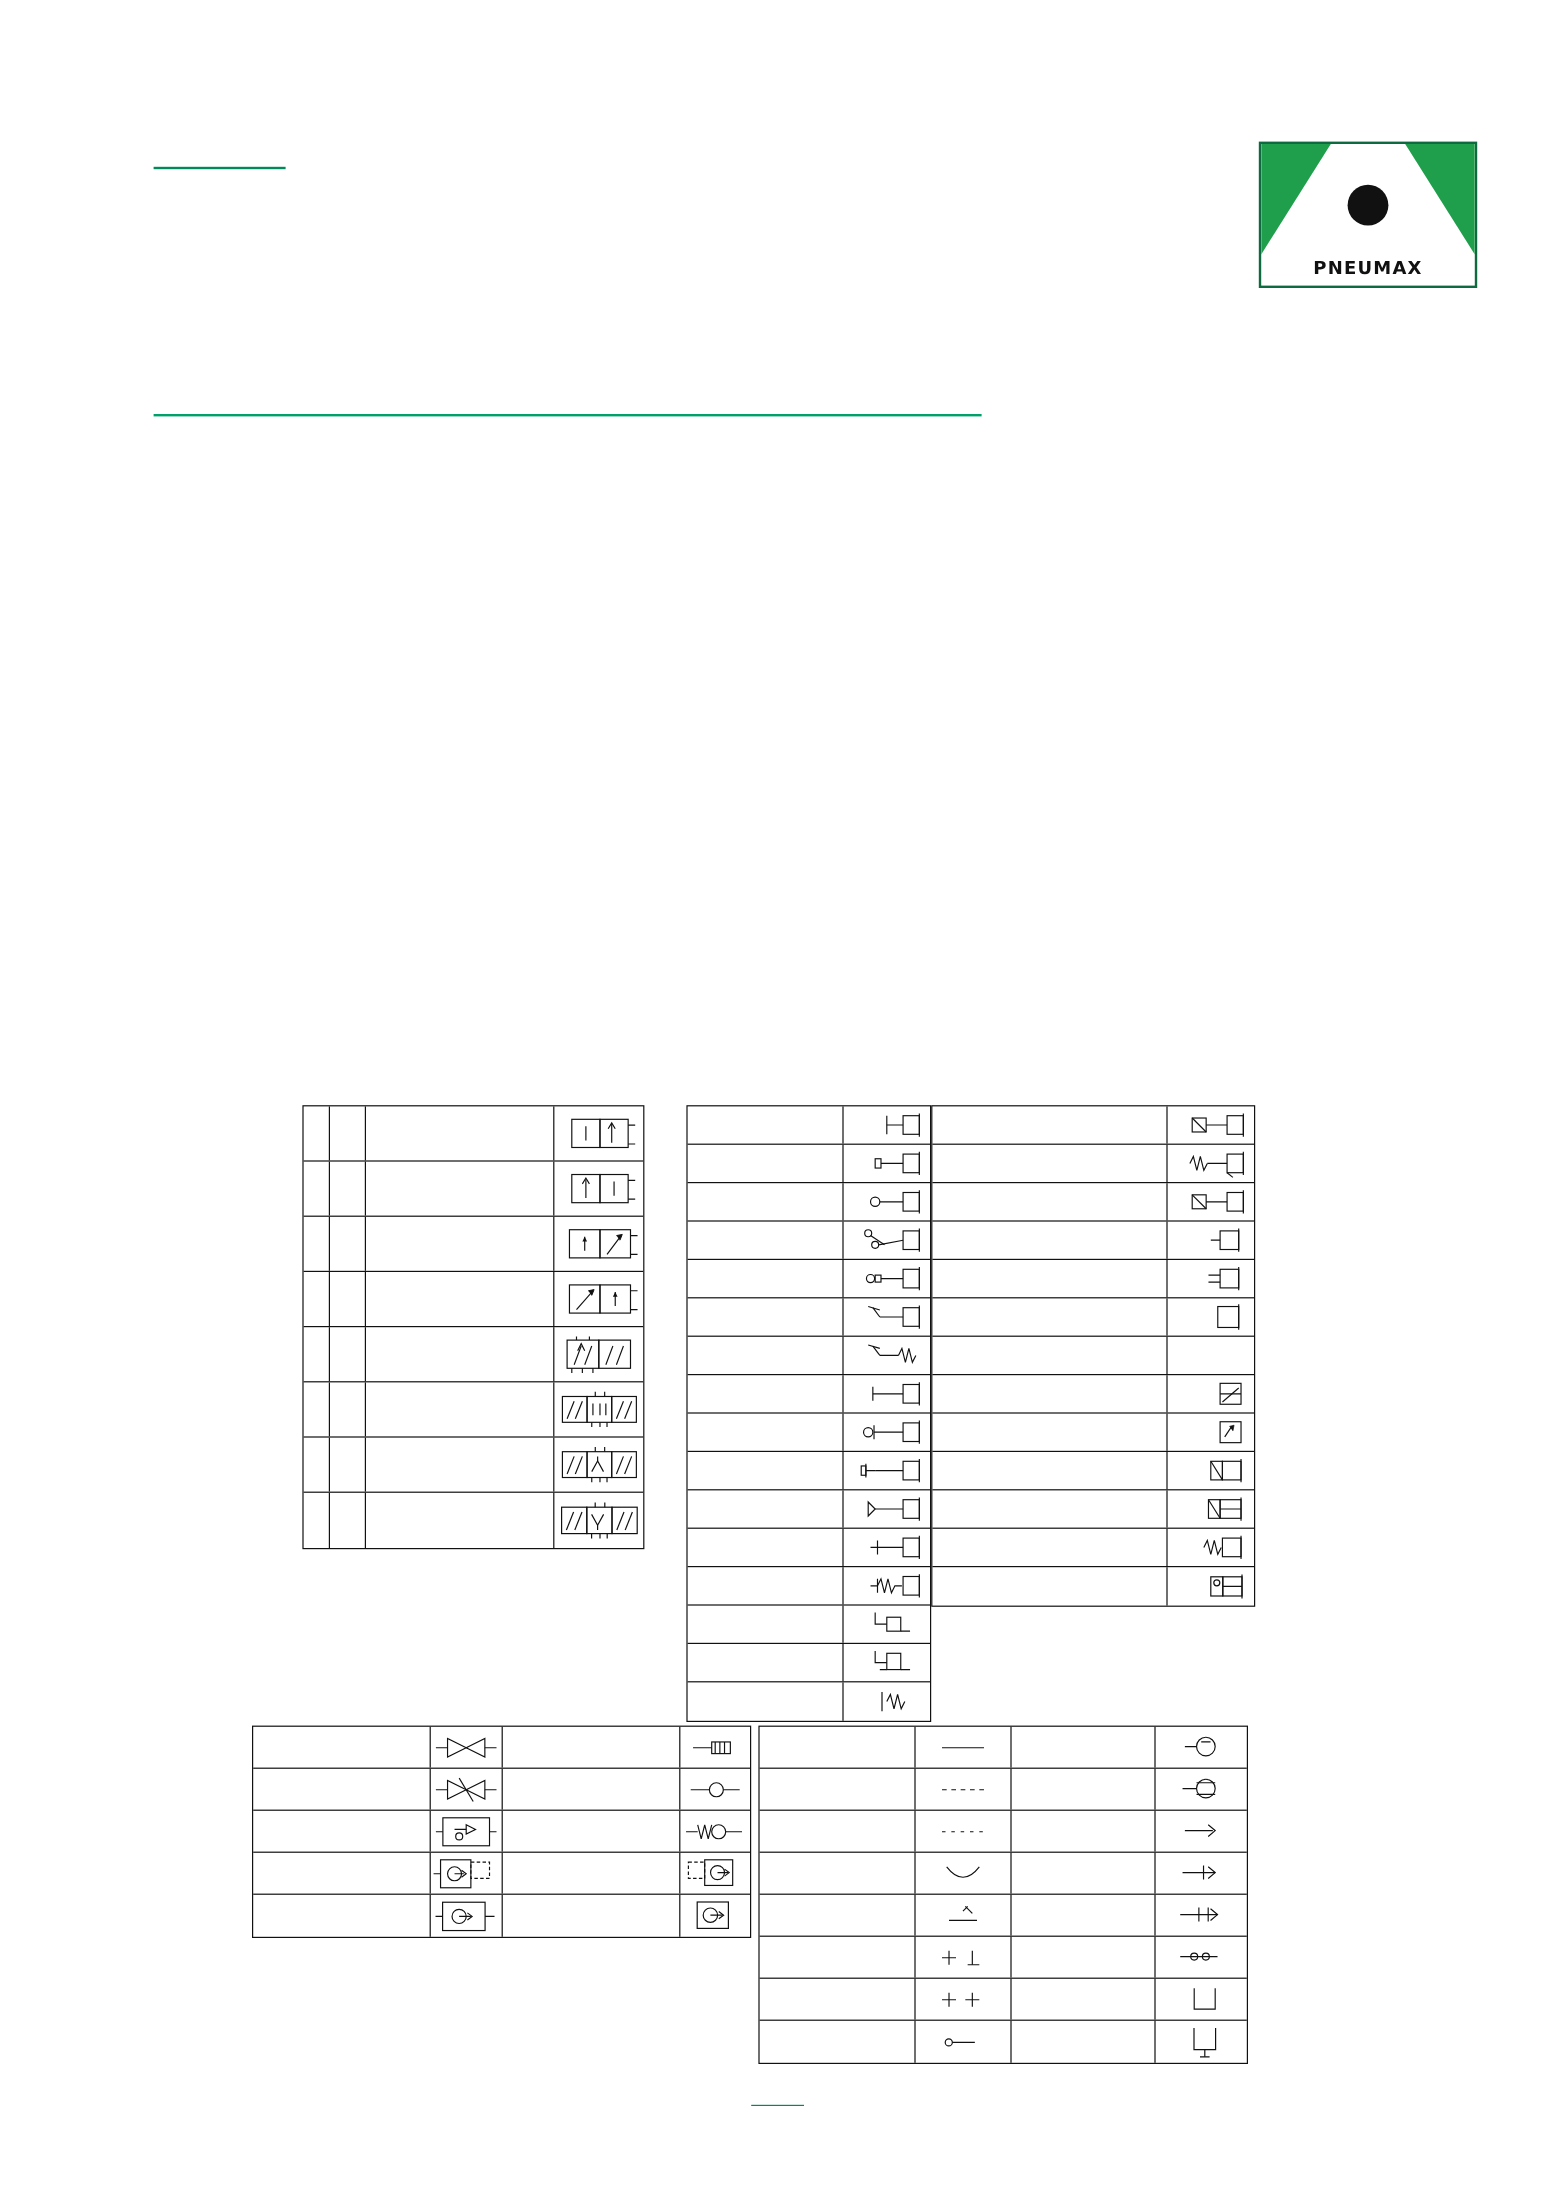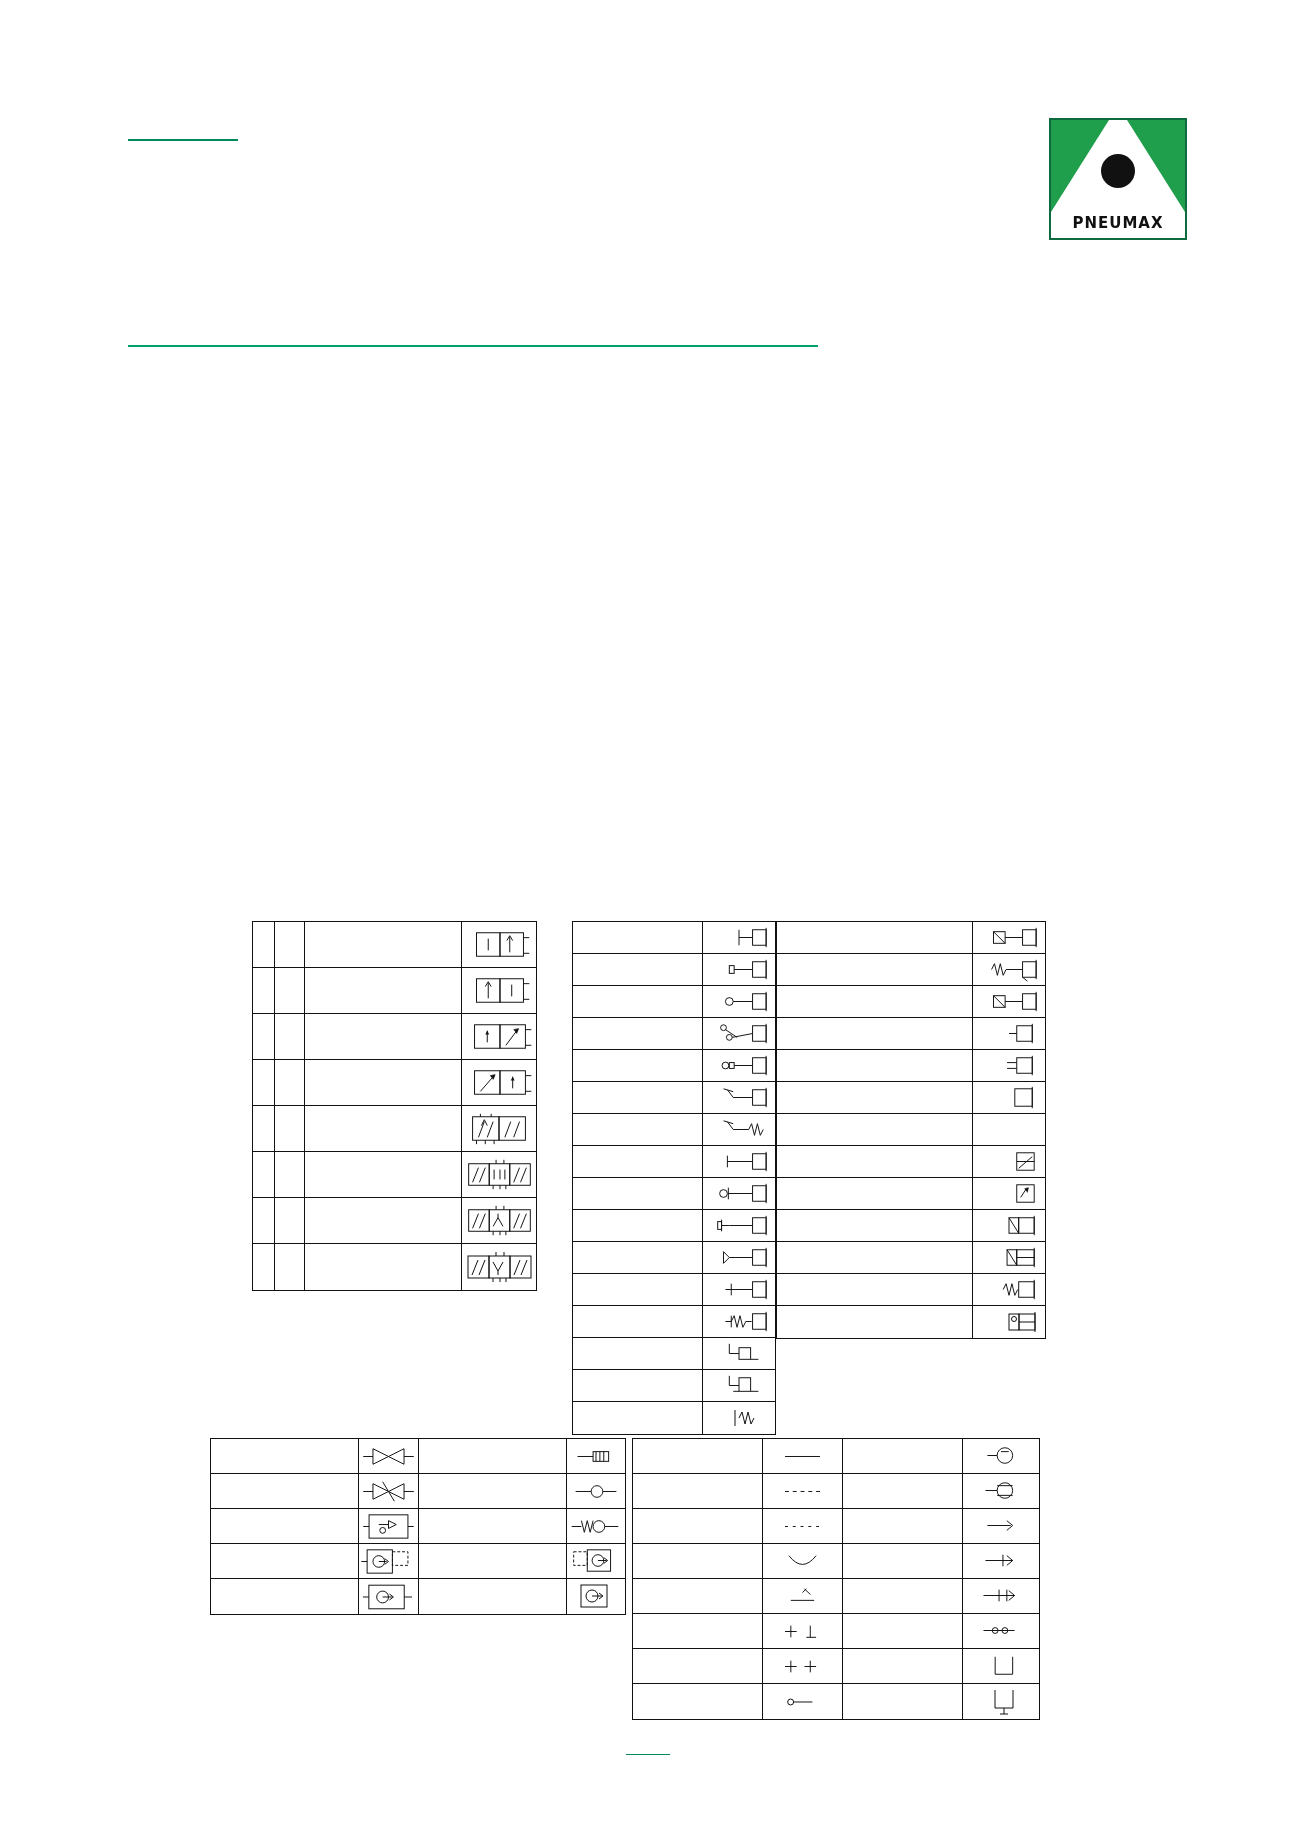--- a/index.html
+++ b/index.html
@@ -50,20 +50,21 @@
   
   .logo {
     position: absolute;
     left: 1049px;
     top: 118px;
     width: 134px;
     height: 118px;
     background: #ffffff;
     border: 2px solid #0d6b3f;
     overflow: hidden;
+    padding-left: 44px;
   }
   .logo .tri-left {
     position: absolute;
     left: 0; top: 0;
     width: 0; height: 0;
     border-left: 58px solid #1f9e4b;
     border-bottom: 92px solid transparent;
   }
   .logo .tri-right {
     position: absolute;

